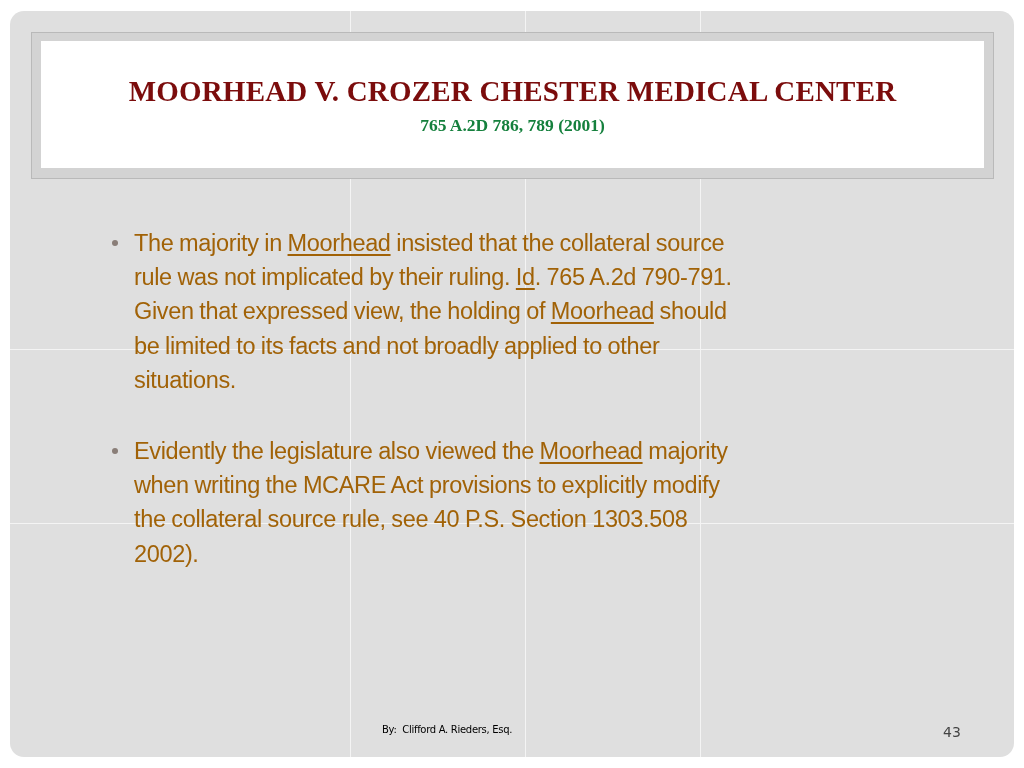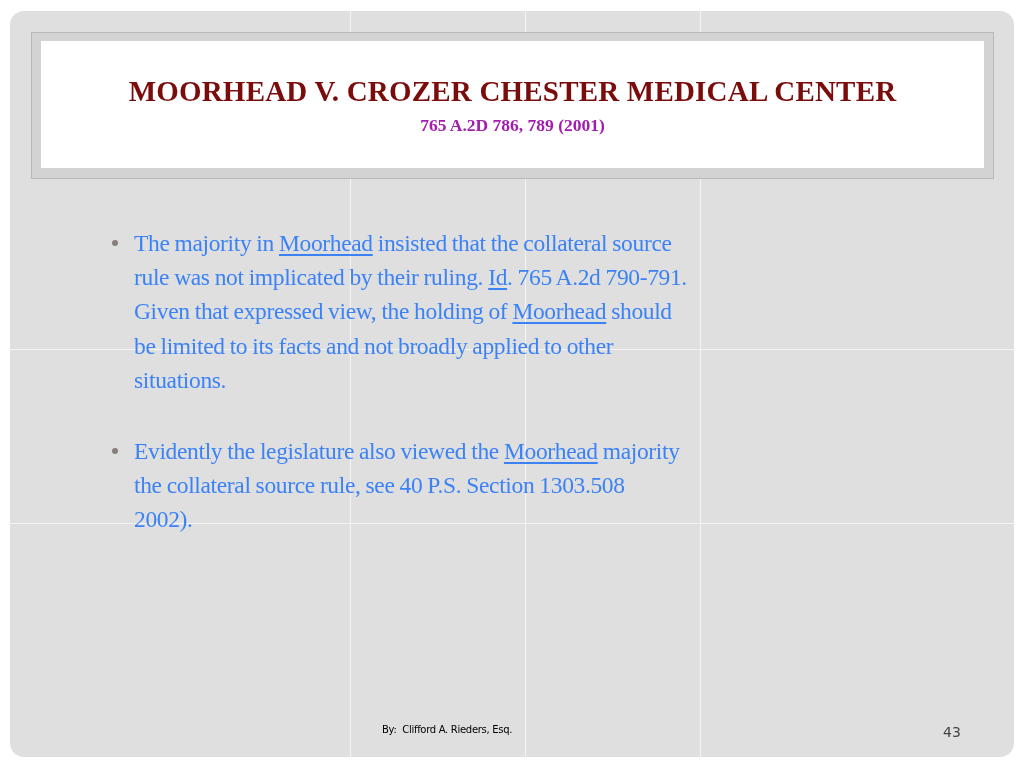--- a/index.html
+++ b/index.html
@@ -73,36 +73,36 @@
   }
   .title-sub {
     position: absolute;
     left: 0;
     right: 0;
     top: 74px;
     text-align: center;
     font-family: "Liberation Serif", "DejaVu Serif", serif;
     font-weight: bold;
     font-size: 17.5px;
-    color: #a21caf;
+    color: #15803d;
     white-space: nowrap;
   }
   .content {
     position: absolute;
     left: 104px;
     top: 226px;
     width: 870px;
   }
   .bullet {
     position: relative;
     padding-left: 30px;
-    font-family: Liberation Serif, serif;
+    font-family: Liberation Sans, sans-serif;
     font-size: 23.5px;
     line-height: 34.2px;
-    color: #3b82f6;
+    color: #a16207;
     letter-spacing: -0.35px;
     word-spacing: -0.5px;
   }
   .bullet + .bullet {
     margin-top: 37px;
   }
   .bullet-dot {
     position: absolute;
     left: 8px;
     top: 14px;
@@ -162,20 +162,21 @@
         <span class="bullet-dot"></span>
         <span class="line"><span>The majority in </span><span class="u">Moorhead</span><span> insisted that the collateral source</span></span>
         <span class="line"><span>rule was not implicated by their ruling. </span><span class="u">Id</span><span>. 765 A.2d 790-791.</span></span>
         <span class="line"><span>Given that expressed view, the holding of </span><span class="u">Moorhead</span><span> should</span></span>
         <span class="line"><span>be limited to its facts and not broadly applied to other</span></span>
         <span class="line"><span>situations.</span></span>
       </div>
       <div class="bullet">
         <span class="bullet-dot"></span>
         <span class="line"><span>Evidently the legislature also viewed the </span><span class="u">Moorhead</span><span> majority</span></span>
+        <span class="line"><span>when writing the MCARE Act provisions to explicitly modify</span></span>
         <span class="line"><span>the collateral source rule, see 40 P.S. Section 1303.508</span></span>
         <span class="line"><span>2002).</span></span>
       </div>
     </div>
 
   <div class="footer-author">By:  Clifford A. Rieders, Esq.</div>
   <div class="footer-page">43</div>
 </div>
 
 </body></html>

